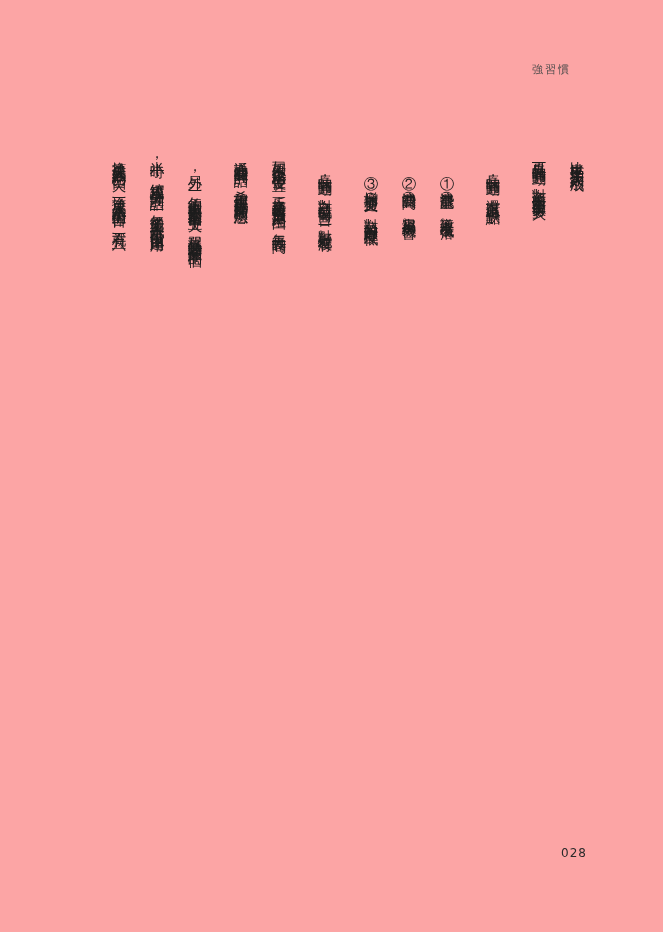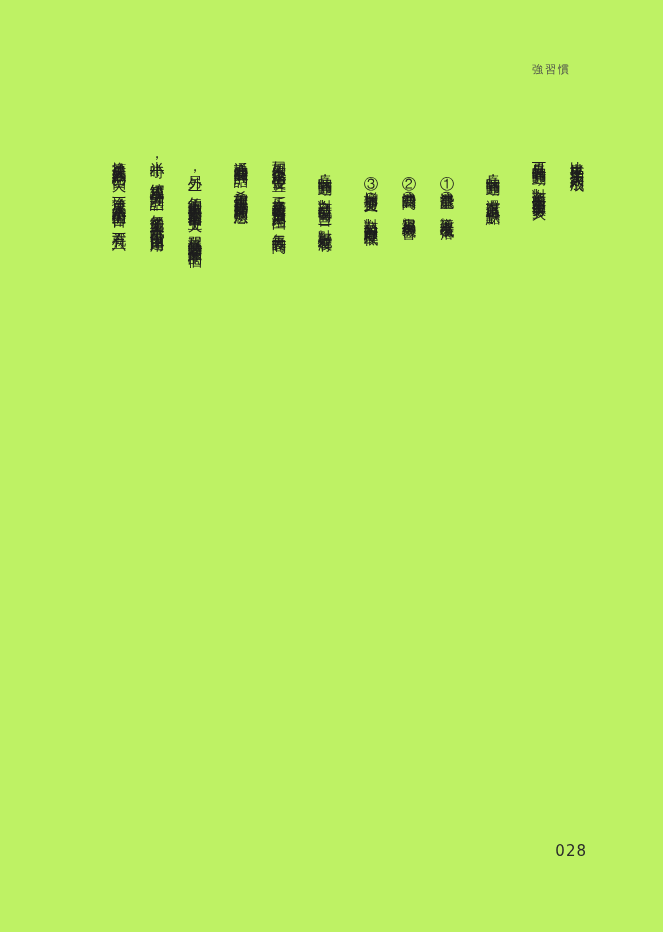--- a/index.html
+++ b/index.html
@@ -12,21 +12,21 @@
     height: 932px;
     font-family: "DejaVu Serif", "Liberation Serif", serif;
     color: #1a1a1a;
     position: relative;
     overflow: hidden;
   }
 
   .page {
     position: absolute;
     inset: 0;
-    background: #bef264;
+    background: #fca5a5;
   }
 
   
   .running-head {
     position: absolute;
     top: 62px;
     right: 92px;
     font-size: 11px;
     letter-spacing: 2px;
     color: #4a4a4a;
@@ -65,21 +65,21 @@
   }
 
   
   .gap-s { margin-left: 4px; }
   .gap-m { margin-left: 12px; }
 
   .page-number {
     position: absolute;
     bottom: 72px;
     right: 76px;
-    font-size: 15px;
+    font-size: 12px;
     letter-spacing: 1px;
     color: #2a2a2a;
     font-family: "DejaVu Sans", "Liberation Sans", sans-serif;
   }
 </style>
 </head>
 <body>
 
 <div class="page">
 

